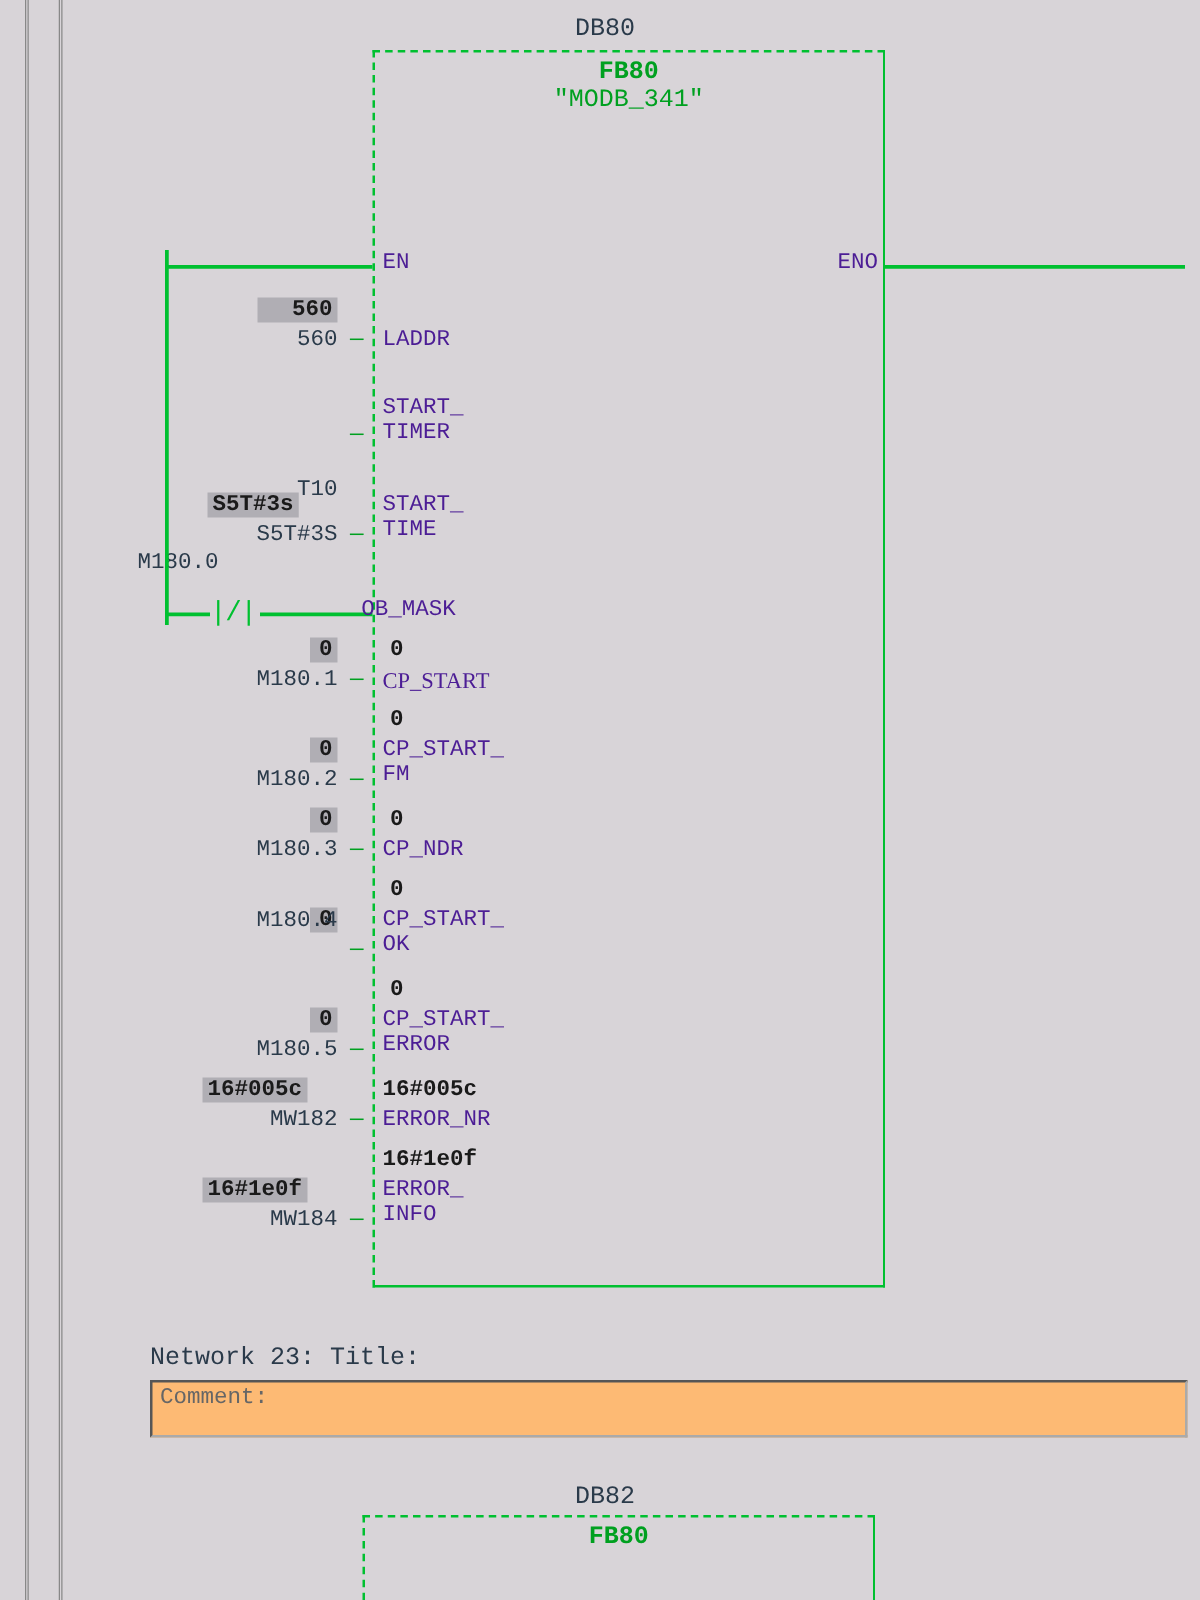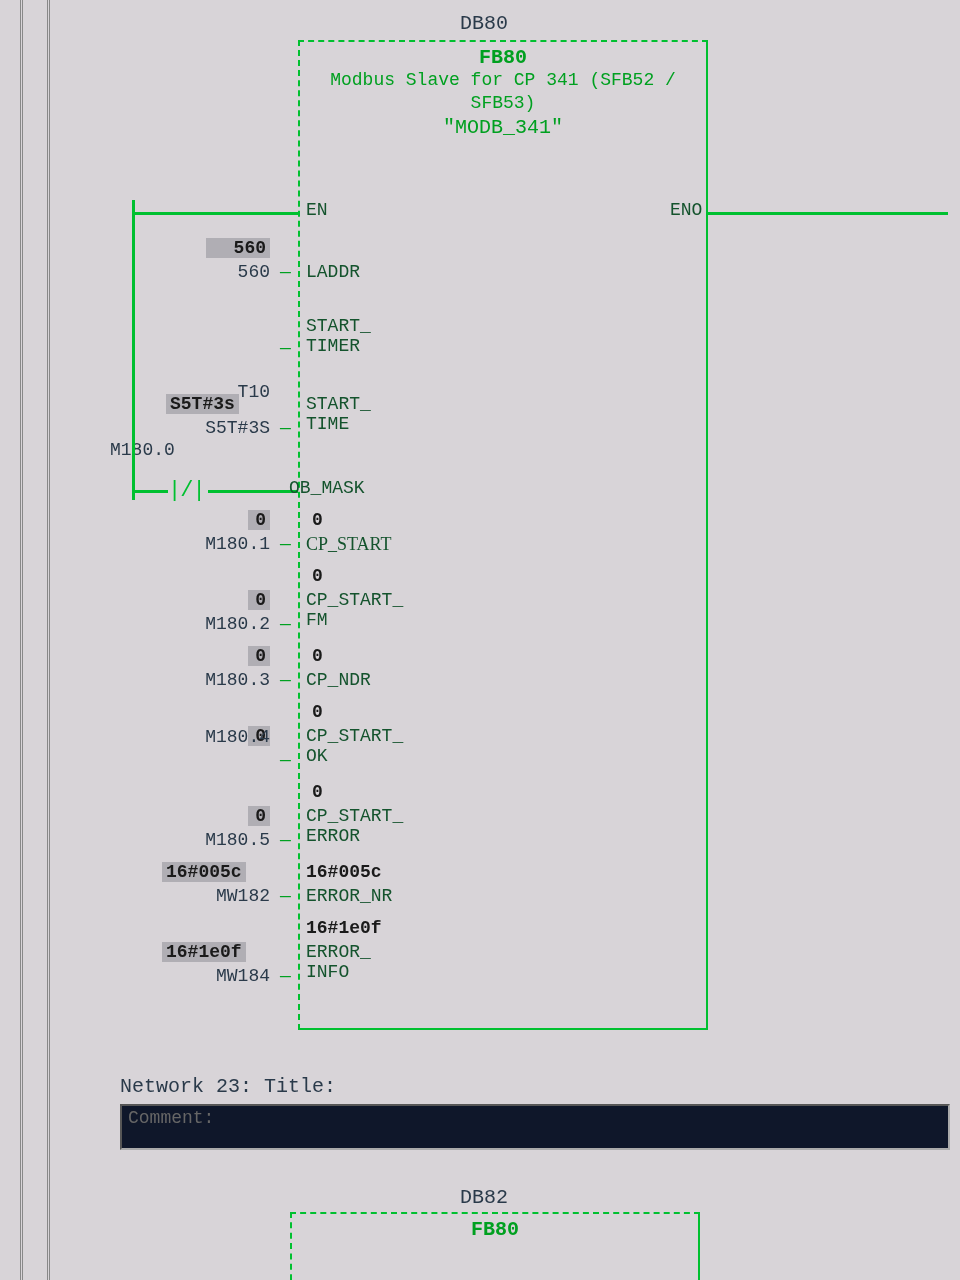--- a/index.html
+++ b/index.html
@@ -30,21 +30,21 @@
     border: 2px dashed #00c030;
     border-right: 2px solid #00c030;
     border-bottom: 2px solid #00c030;
     background: transparent;
   }
   .fb-title { text-align: center; font-weight: bold; color: #00a020; font-size: 20px; padding-top: 4px;}
   .fb-desc { text-align: center; color: #00a020; font-size: 18px; line-height: 1.3; padding: 0 6px;}
   .fb-name { text-align: center; color: #00a020; font-size: 20px; }
   .pin-label {
     position: absolute;
-    color: #14532d;
+    color: #4c1d95;
     font-size: 18px;
     white-space: pre;
   }
   .pin-dash {
     position: absolute;
     color: #00a020;
     font-size: 18px;
   }
   .addr {
     position: absolute;
@@ -86,38 +86,37 @@
     letter-spacing: -1px;
   }
   .network-hdr {
     position: absolute;
     font-size: 20px;
   }
   .network-hdr b { font-weight: normal; }
   .comment-box {
     position: absolute;
     border: 2px inset #aaa;
-    background: #0f172a;
+    background: #fdba74;
     color: #666;
     font-size: 18px;
     padding: 2px 6px;
   }
 </style>
 </head>
 <body>
 
 <div class="vrail"></div>
 
 <div class="canvas">
 
   <div class="db-label" style="left:380px; top:12px;">DB80</div>
 
   <div class="fb-block" style="left:218px; top:40px; width:410px; height:990px;">
     <div class="fb-title">FB80</div>
-    <div class="fb-desc">Modbus Slave for CP 341 (SFB52 / SFB53)</div>
     <div class="fb-name">"MODB_341"</div>
   </div>
 
   <div class="rail" style="left:52px; top:212px; width:166px;"></div>
   <div class="pin-label" style="left:226px; top:200px;">EN</div>
   <div class="pin-label" style="left:590px; top:200px;">ENO</div>
   <div class="rail" style="left:628px; top:212px; width:240px;"></div>
 
   <div class="online-val" style="left:126px; top:238px; width:64px;">560</div>
   <div class="addr" style="left:110px; top:262px; width:80px;">560</div>

